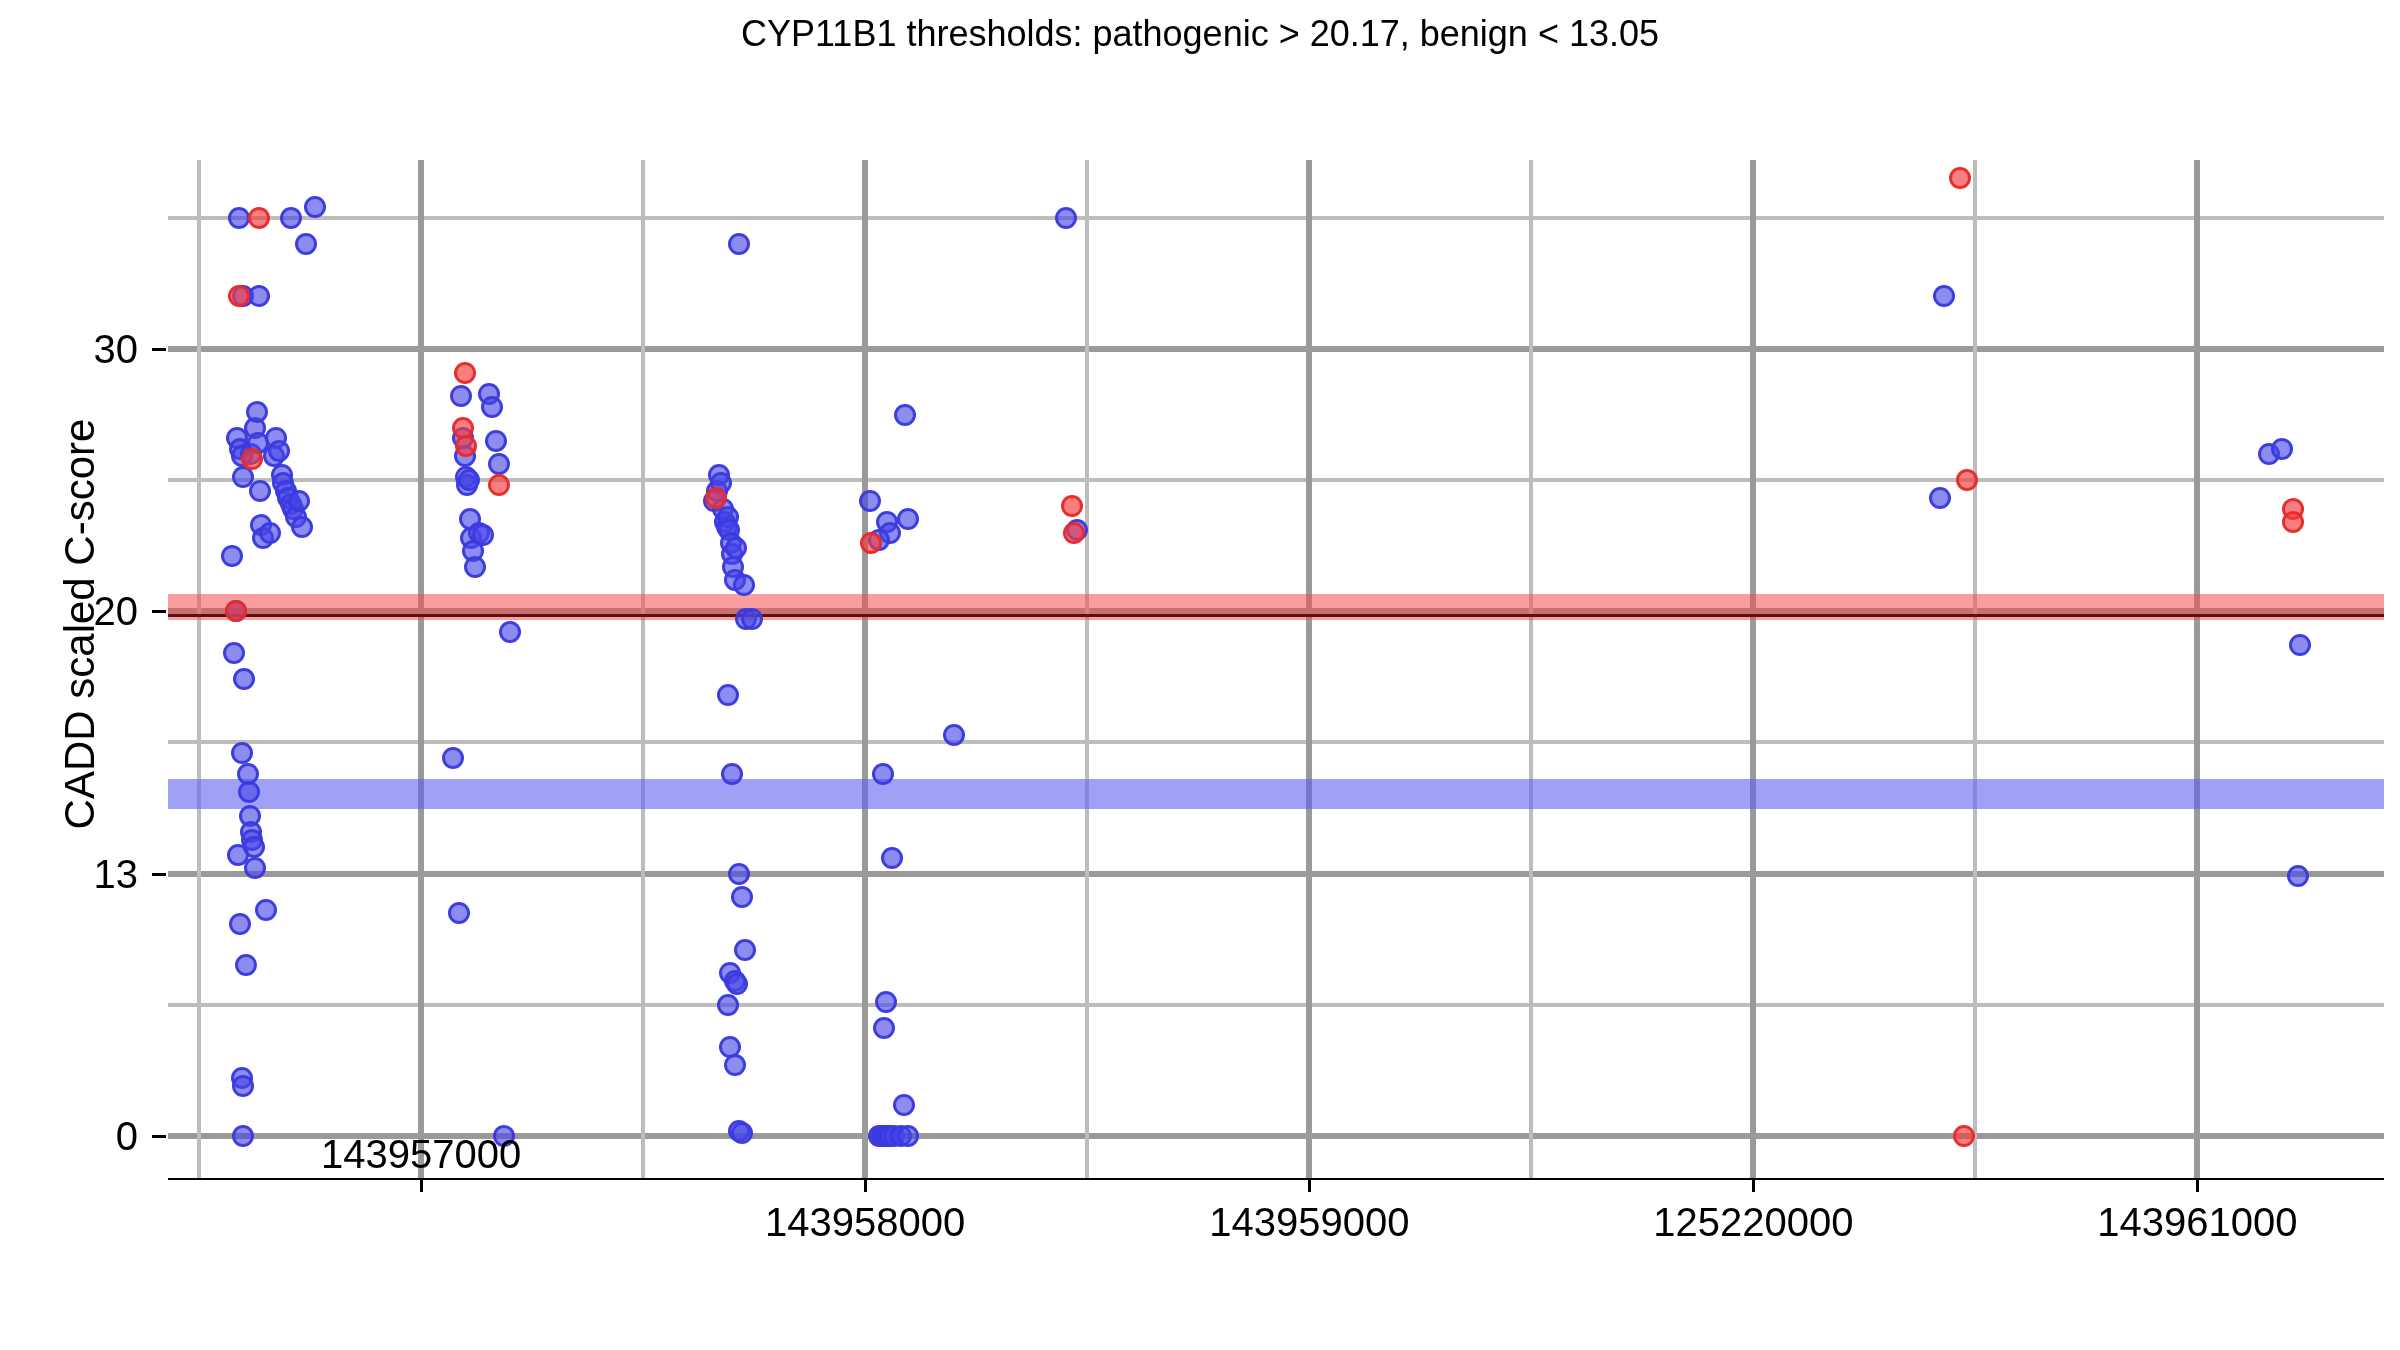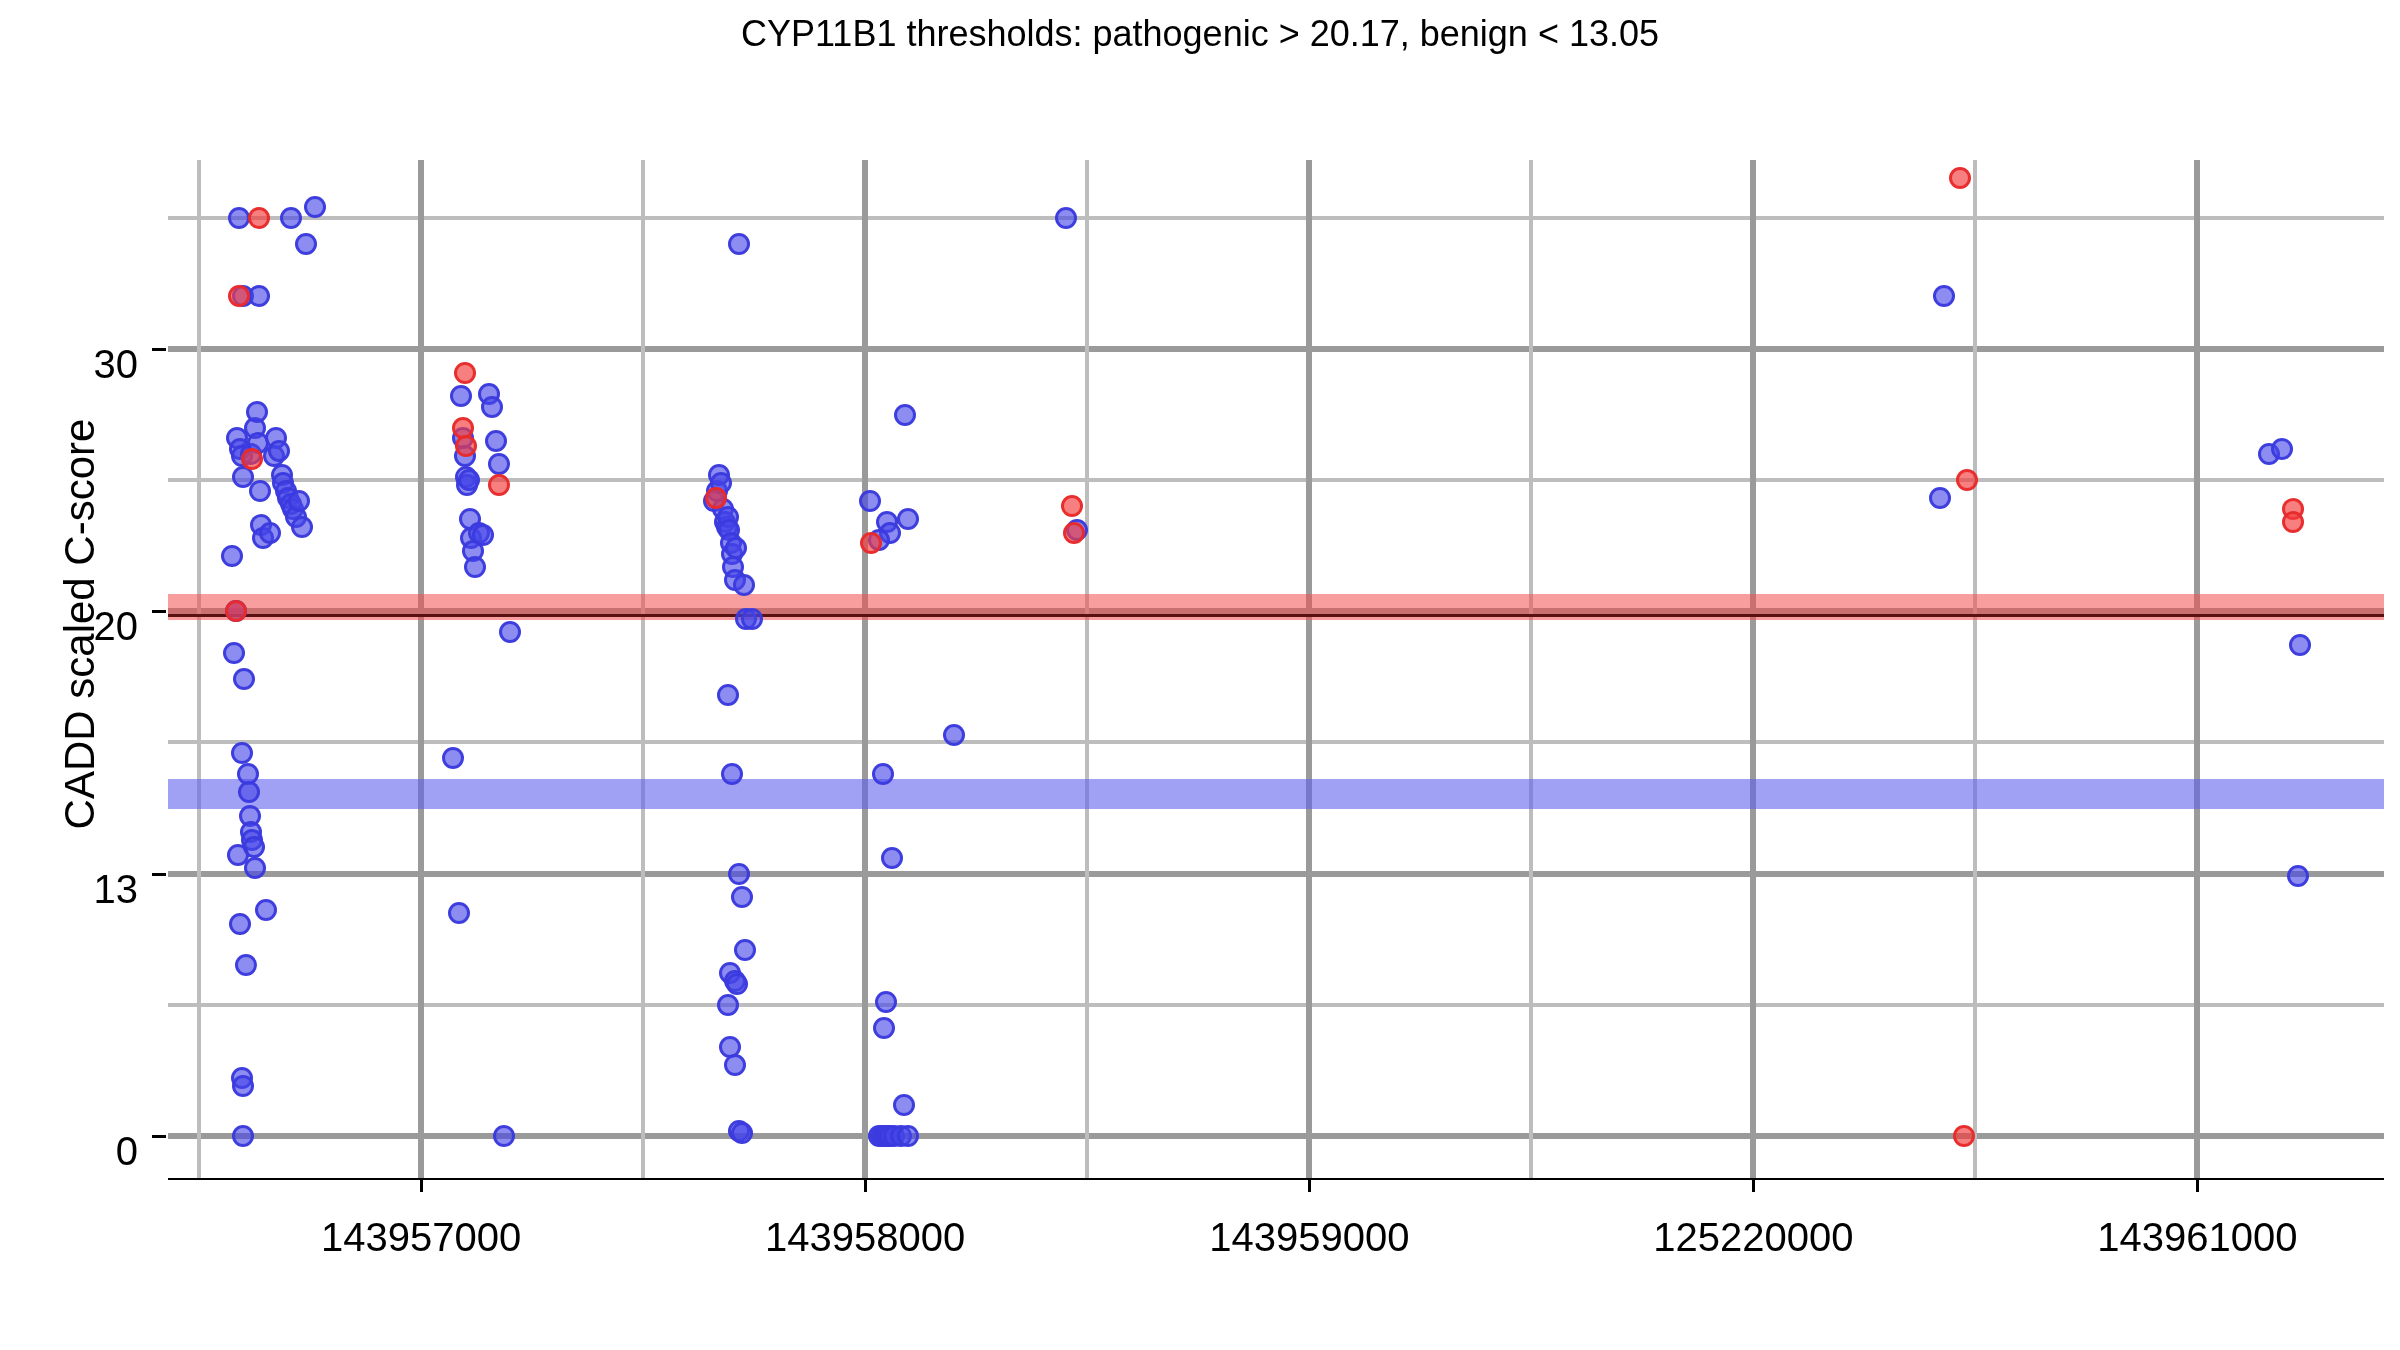--- a/index.html
+++ b/index.html
@@ -139,21 +139,20 @@
   }
   .tick-y {
     width: 14px;
     height: 3px;
   }
   .ticklabel {
     position: absolute;
     color: #000000;
     font-size: 40px;
     white-space: pre;
-    margin-top: 15px;
   }
   .ticklabel-x {
     text-align: center;
     transform: translateX(-50%);
   }
   .ticklabel-y {
     text-align: right;
     transform: translateY(-50%);
   }
   #axis-x-line {
@@ -341,21 +340,21 @@
       <div class="pt pt-red" style="left: 1795.89px; top: 976.021px;"></div>
       <div class="pt pt-red" style="left: 2124.52px; top: 348.954px;"></div>
       <div class="pt pt-red" style="left: 2124.52px; top: 362.072px;"></div>
     </div>
 
   <div id="axis-x-line"></div>
 
   <div id="ylabel">CADD scaled C-score</div>
 
 <div class="tick-mark tick-x" style="left: 420.13px; top: 1178px;"></div>
-    <div class="ticklabel ticklabel-x" style="left: 421.13px; top: 1200px;">143957000</div>
+    <div class="ticklabel ticklabel-x" style="left: 421.13px; top: 1132px;">143957000</div>
     <div class="tick-mark tick-x" style="left: 864.218px; top: 1178px;"></div>
     <div class="ticklabel ticklabel-x" style="left: 865.218px; top: 1200px;">143958000</div>
     <div class="tick-mark tick-x" style="left: 1308.31px; top: 1178px;"></div>
     <div class="ticklabel ticklabel-x" style="left: 1309.31px; top: 1200px;">143959000</div>
     <div class="tick-mark tick-x" style="left: 1752.39px; top: 1178px;"></div>
     <div class="ticklabel ticklabel-x" style="left: 1753.39px; top: 1200px;">125220000</div>
     <div class="tick-mark tick-x" style="left: 2196.48px; top: 1178px;"></div>
     <div class="ticklabel ticklabel-x" style="left: 2197.48px; top: 1200px;">143961000</div>
     <div class="tick-mark tick-y" style="left: 152px; top: 1135.02px;"></div>
     <div class="ticklabel ticklabel-y" style="left: 38px; width: 100px; top: 1136.02px;">0</div>

